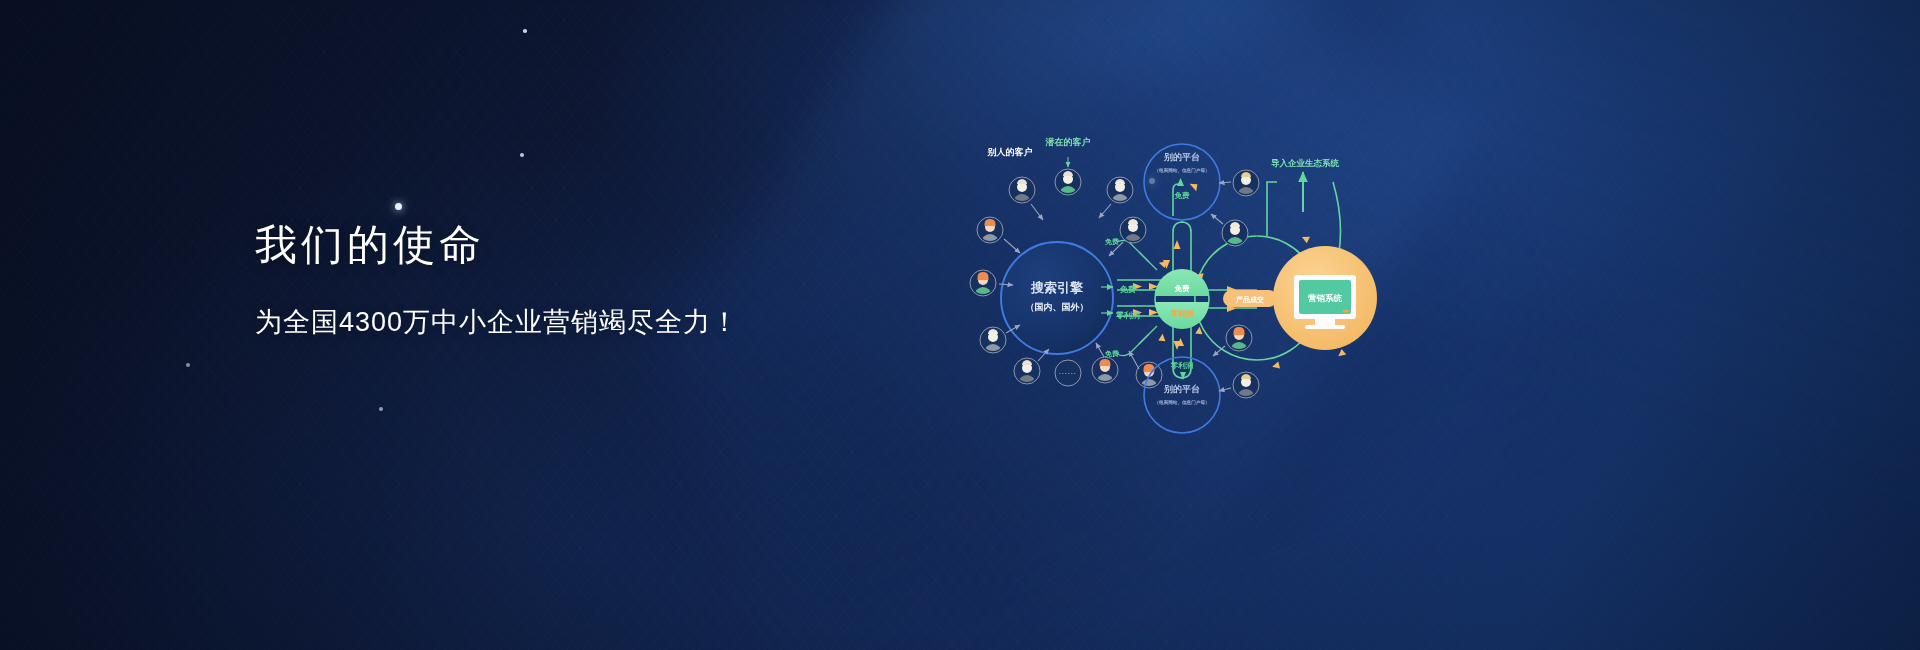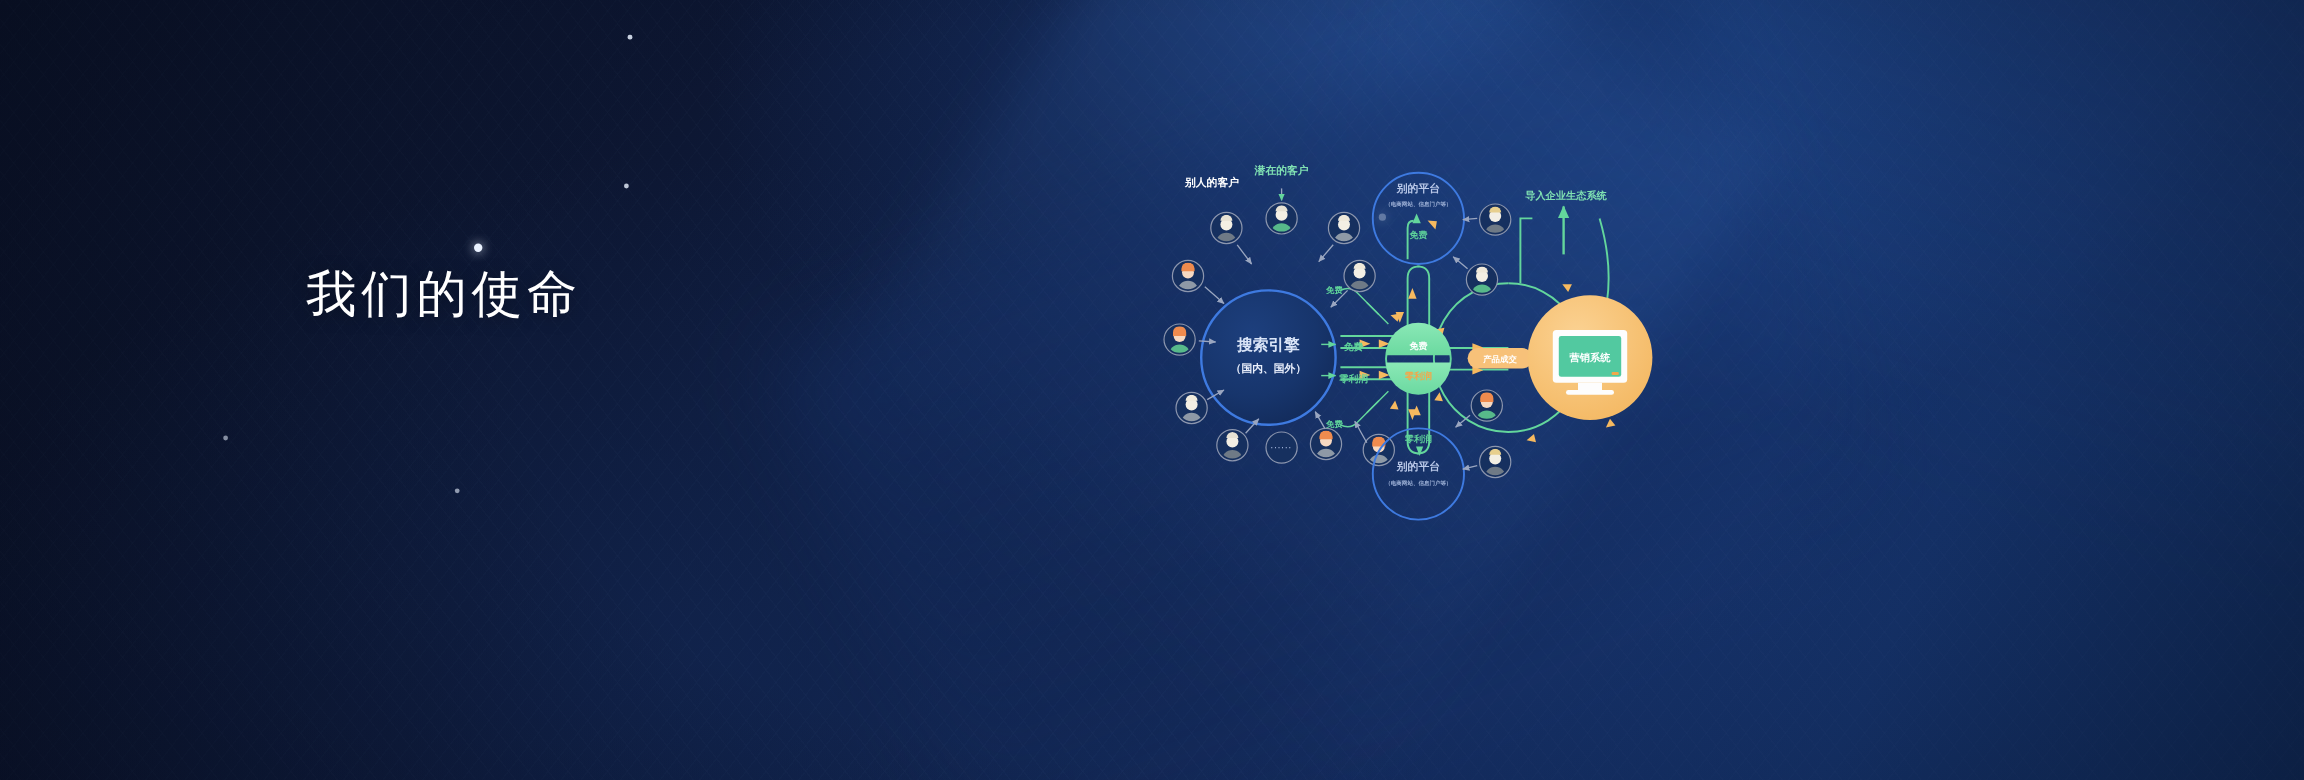--- a/index.html
+++ b/index.html
@@ -92,20 +92,21 @@
       <div class="dot" style="left: 523.25px; top: 29.25px; width: 3.5px; height: 3.5px; opacity: 0.85;"></div>
       <div class="dot" style="left: 520px; top: 153px; width: 4px; height: 4px; opacity: 0.8;"></div>
       <div class="dot" style="left: 394.5px; top: 202.5px; width: 7px; height: 7px; opacity: 1; box-shadow: rgba(230, 240, 255, 0.9) 0px 0px 9px;"></div>
       <div class="dot" style="left: 186px; top: 363px; width: 4px; height: 4px; opacity: 0.55;"></div>
       <div class="dot" style="left: 379px; top: 407px; width: 4px; height: 4px; opacity: 0.6;"></div>
       <div class="dot" style="left: 1149px; top: 178px; width: 6px; height: 6px; opacity: 0.35; box-shadow: rgba(230, 240, 255, 0.9) 0px 0px 9px;"></div>
     </div>
 
   <div id="copy">
     <div id="page-title">我们的使命</div>
+    <div id="page-subtitle">为全国4300万中小企业营销竭尽全力！</div>
   </div>
 
   <div id="diagram">
   <svg viewBox="0 0 560 310" xmlns="http://www.w3.org/2000/svg">
 
     <defs>
       <marker id="agrey" markerWidth="6" markerHeight="6" refX="5" refY="3" orient="auto">
         <path d="M0,0.6 L5.4,3 L0,5.4 Z" fill="#9aa6c0"></path>
       </marker>
       <marker id="agreen" markerWidth="6" markerHeight="6" refX="5" refY="3" orient="auto">

